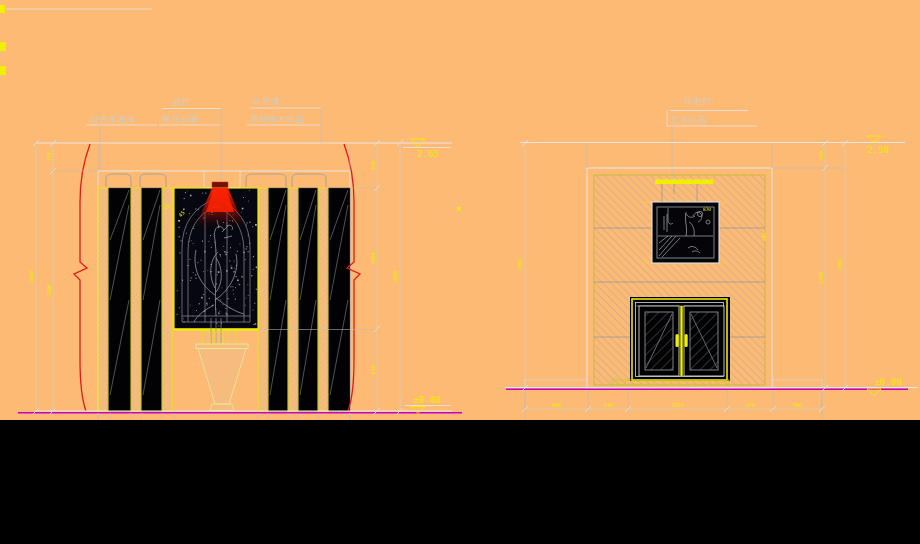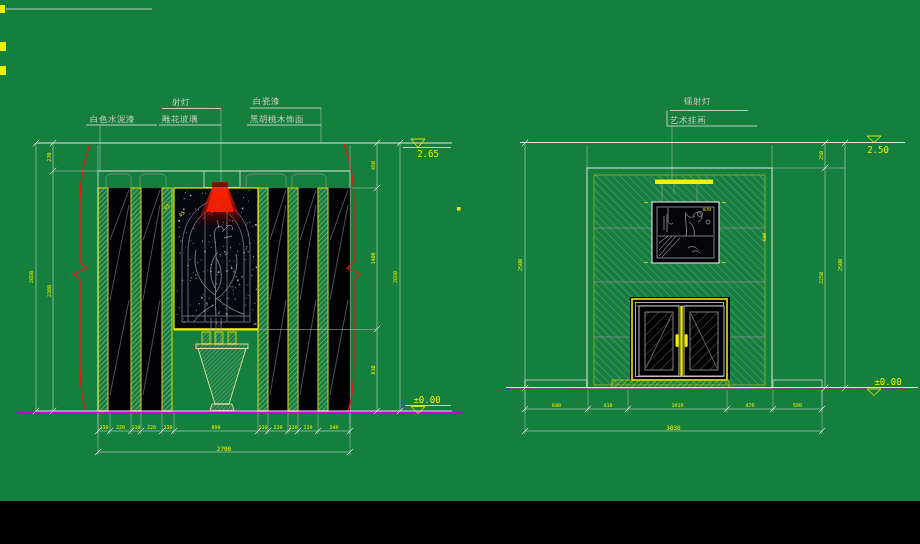--- a/index.html
+++ b/index.html
@@ -1,16 +1,16 @@
 <!DOCTYPE html>
 <html><head>
 <meta charset="utf-8">
 <style>
   html,body{margin:0;padding:0;background:#000;}
-  .screen{position:relative;width:920px;height:501px;background:#15803d;overflow:hidden;
+  .screen{position:relative;width:920px;height:420px;background:#fdba74;overflow:hidden;
           font-family:"DejaVu Sans",sans-serif;}
   svg{position:absolute;left:0;top:0;}
   .w{stroke:#e6e6e6;stroke-width:1;fill:none;}
   .w8{stroke:#e6e6e6;stroke-width:.8;fill:none;}
   .g{stroke:#8c929c;stroke-width:.7;fill:none;}
   .sk{stroke:#a9aeb8;stroke-width:.7;fill:none;}
   .ext{stroke:#b9bdc4;stroke-width:.55;fill:none;}
   .dimline{stroke:#cfd3d9;stroke-width:.6;fill:none;}
   .r{stroke:#e41818;stroke-width:1.3;fill:none;}
   .tri{stroke:#f0f000;stroke-width:.9;fill:none;}

